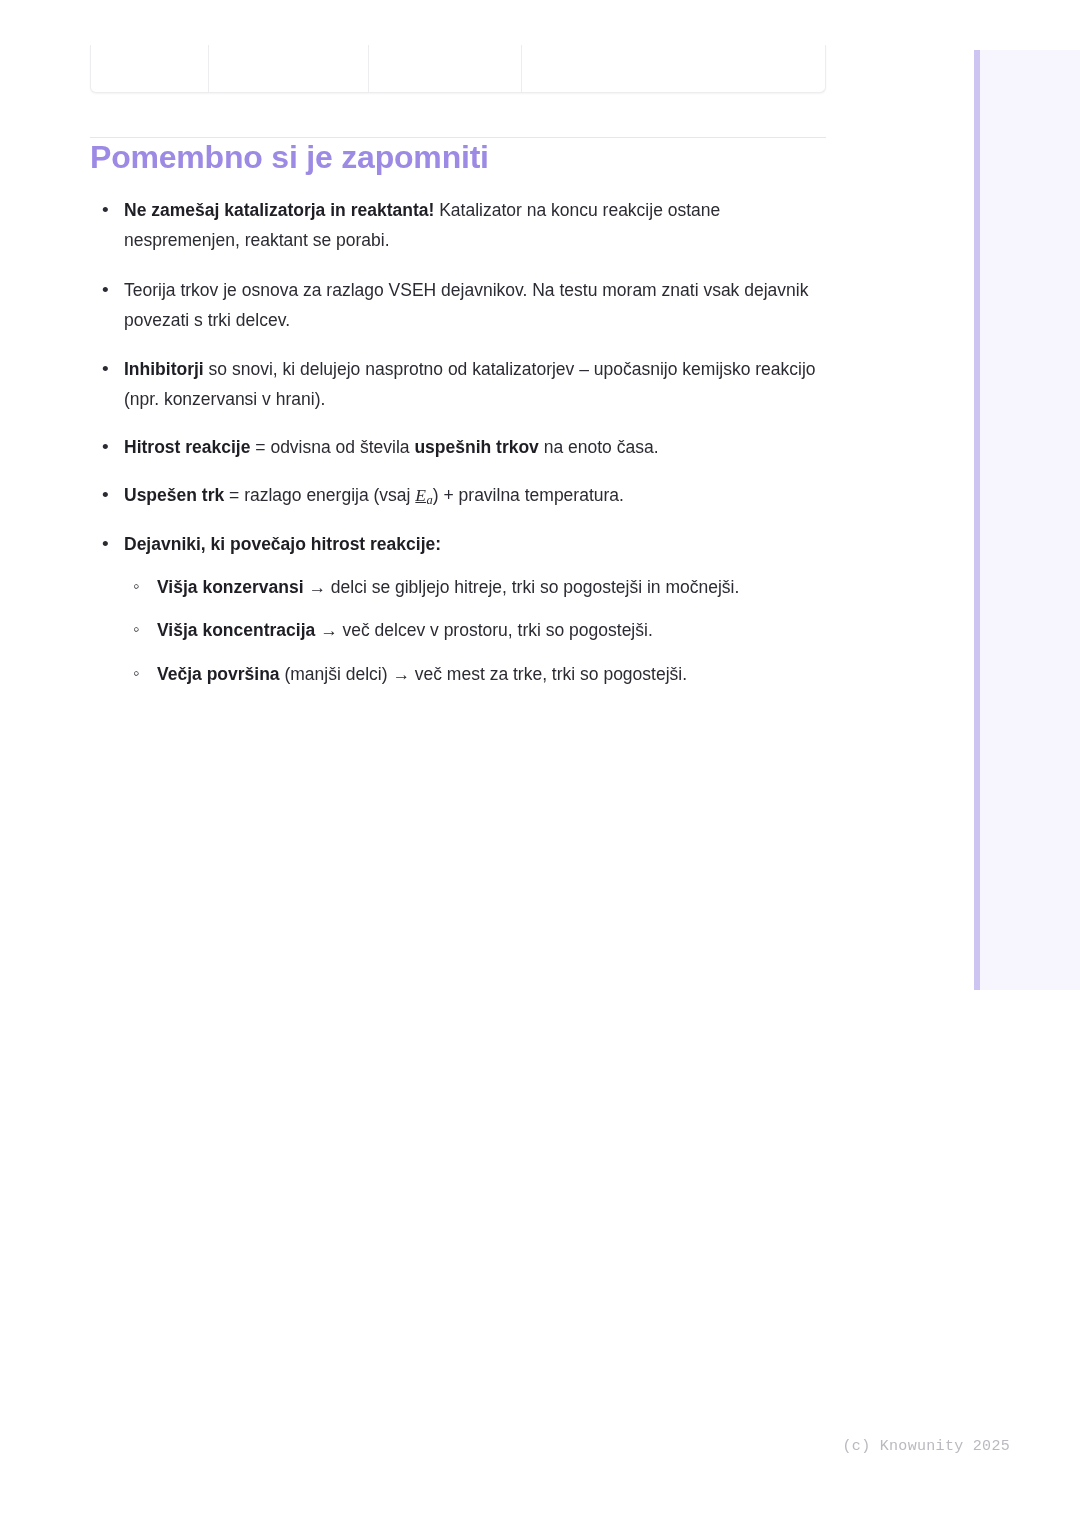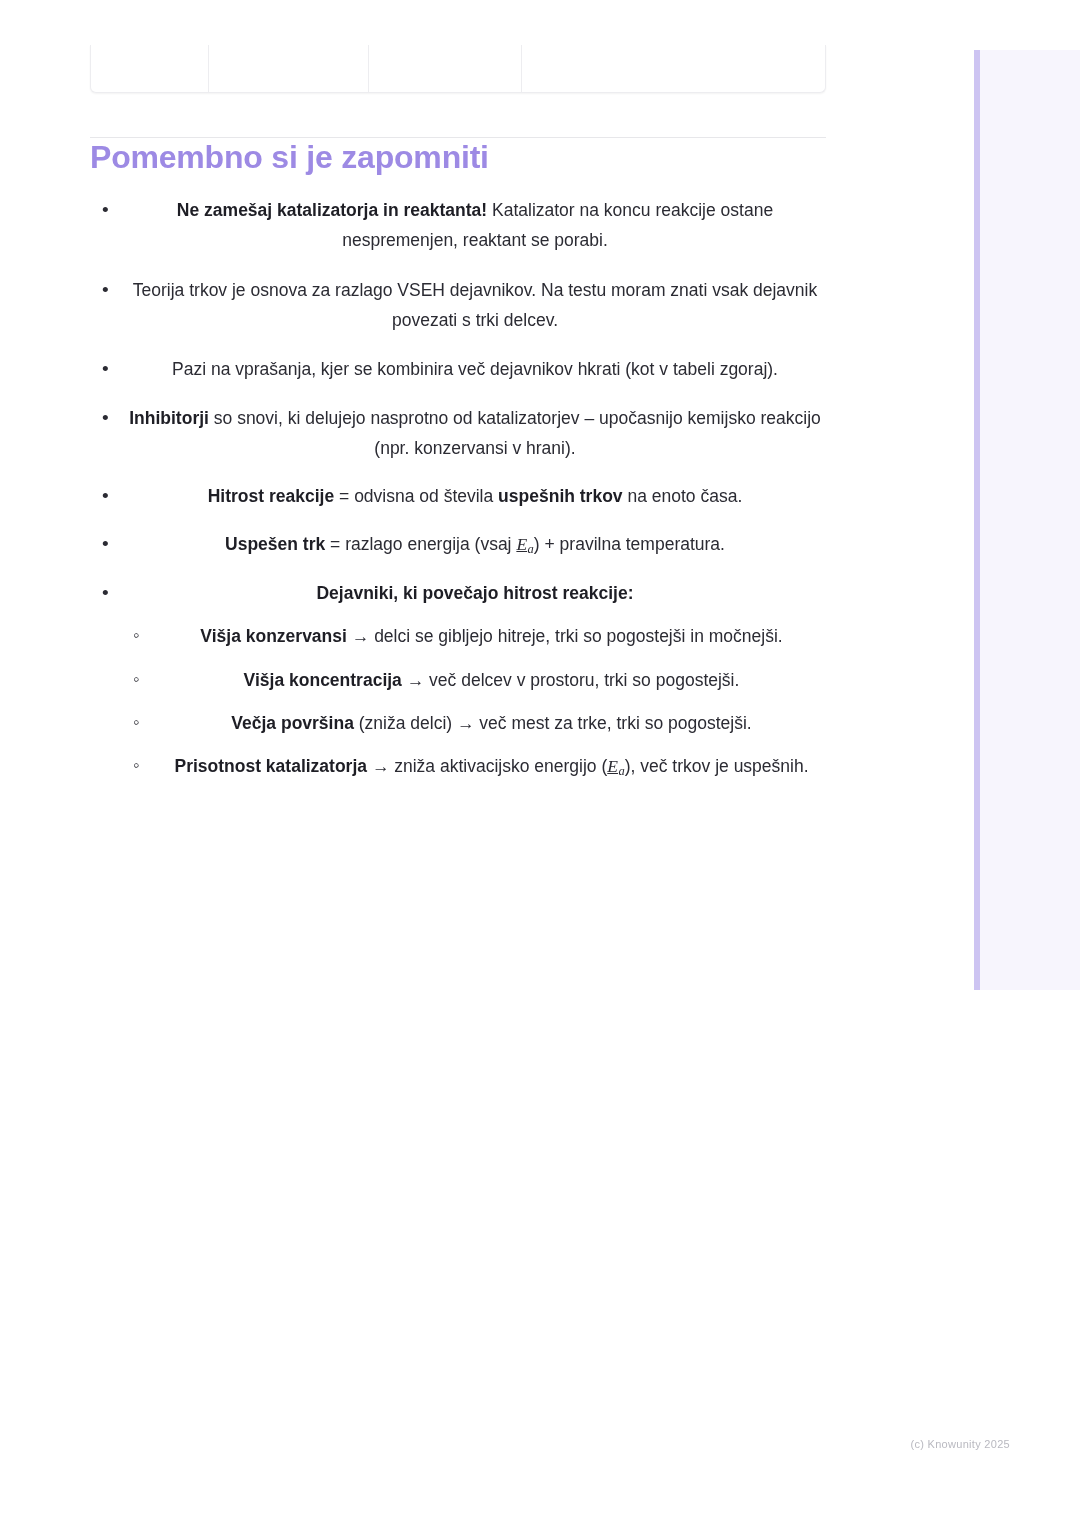--- a/index.html
+++ b/index.html
@@ -93,21 +93,20 @@
     margin: 0;
     padding: 0;
   }
   ul.blist > li {
     position: relative;
     padding-left: 34px;
     color: #2b2b33;
     font-size: 17.5px;
     line-height: 1.72;
     margin-top: 19px;
-    text-align: center;
   }
   ul.blist > li::before {
     content: "•";
     position: absolute;
     left: 12px;
     top: -1px;
     color: #2b2b33;
     font-size: 19px;
     line-height: 1.72;
   }
@@ -155,24 +154,25 @@
     padding-left: 0.5px;
   }
 
   .arrow { font-size: 17.5px; }
 
   
   .footer-credit {
     position: absolute;
     right: 70px;
     top: 1438px;
-    font-size: 11px;
+    font-size: 15px;
     color: #b9b9c0;
     letter-spacing: 0.3px;
     white-space: nowrap;
+    font-family: Liberation Mono, monospace;
   }
 </style>
 </head>
 <body>
 
 <div class="page">
 
   <div class="side-callout"></div>
 
   <div class="content">
@@ -187,23 +187,20 @@
     <div class="divider"></div>
 
     <h2 class="section-title h-pomembno">Pomembno si je zapomniti</h2>
 
     <ul class="blist">
       <li>
         <b>Ne zamešaj katalizatorja in reaktanta!</b><span> Katalizator na koncu reakcije ostane nespremenjen, reaktant se porabi.</span>
       </li>
       <li>
         <span>Teorija trkov je osnova za razlago VSEH dejavnikov. Na testu moram znati vsak dejavnik povezati s trki delcev.</span>
-      </li>
-      <li>
-        <span>Pazi na vprašanja, kjer se kombinira več dejavnikov hkrati (kot v tabeli zgoraj).</span>
       </li>
       <li>
         <b>Inhibitorji</b><span> so snovi, ki delujejo nasprotno od katalizatorjev – upočasnijo kemijsko reakcijo (npr. konzervansi v hrani).</span>
       </li>
     </ul>
 
 
     <ul class="blist compact">
 
       <li>
@@ -218,24 +215,21 @@
         <b>Dejavniki, ki povečajo hitrost reakcije:</b>
 
         <ul class="sublist">
           <li>
             <b>Višja konzervansi</b><span> </span><span class="arrow">→</span><span> delci se gibljejo hitreje, trki so pogostejši in močnejši.</span>
           </li>
           <li>
             <b>Višja koncentracija</b><span> </span><span class="arrow">→</span><span> več delcev v prostoru, trki so pogostejši.</span>
           </li>
           <li>
-            <b>Večja površina</b><span> (zniža delci) </span><span class="arrow">→</span><span> več mest za trke, trki so pogostejši.</span>
-          </li>
-          <li>
-            <b>Prisotnost katalizatorja</b><span> </span><span class="arrow">→</span><span> zniža aktivacijsko energijo (</span><span class="math"><span>E</span><span class="sub">a</span></span><span>), več trkov je uspešnih.</span>
+            <b>Večja površina</b><span> (manjši delci) </span><span class="arrow">→</span><span> več mest za trke, trki so pogostejši.</span>
           </li>
         </ul>
       </li>
 
     </ul>
   </div>
 
   <div class="footer-credit">(c) Knowunity 2025</div>
 
 </div>

